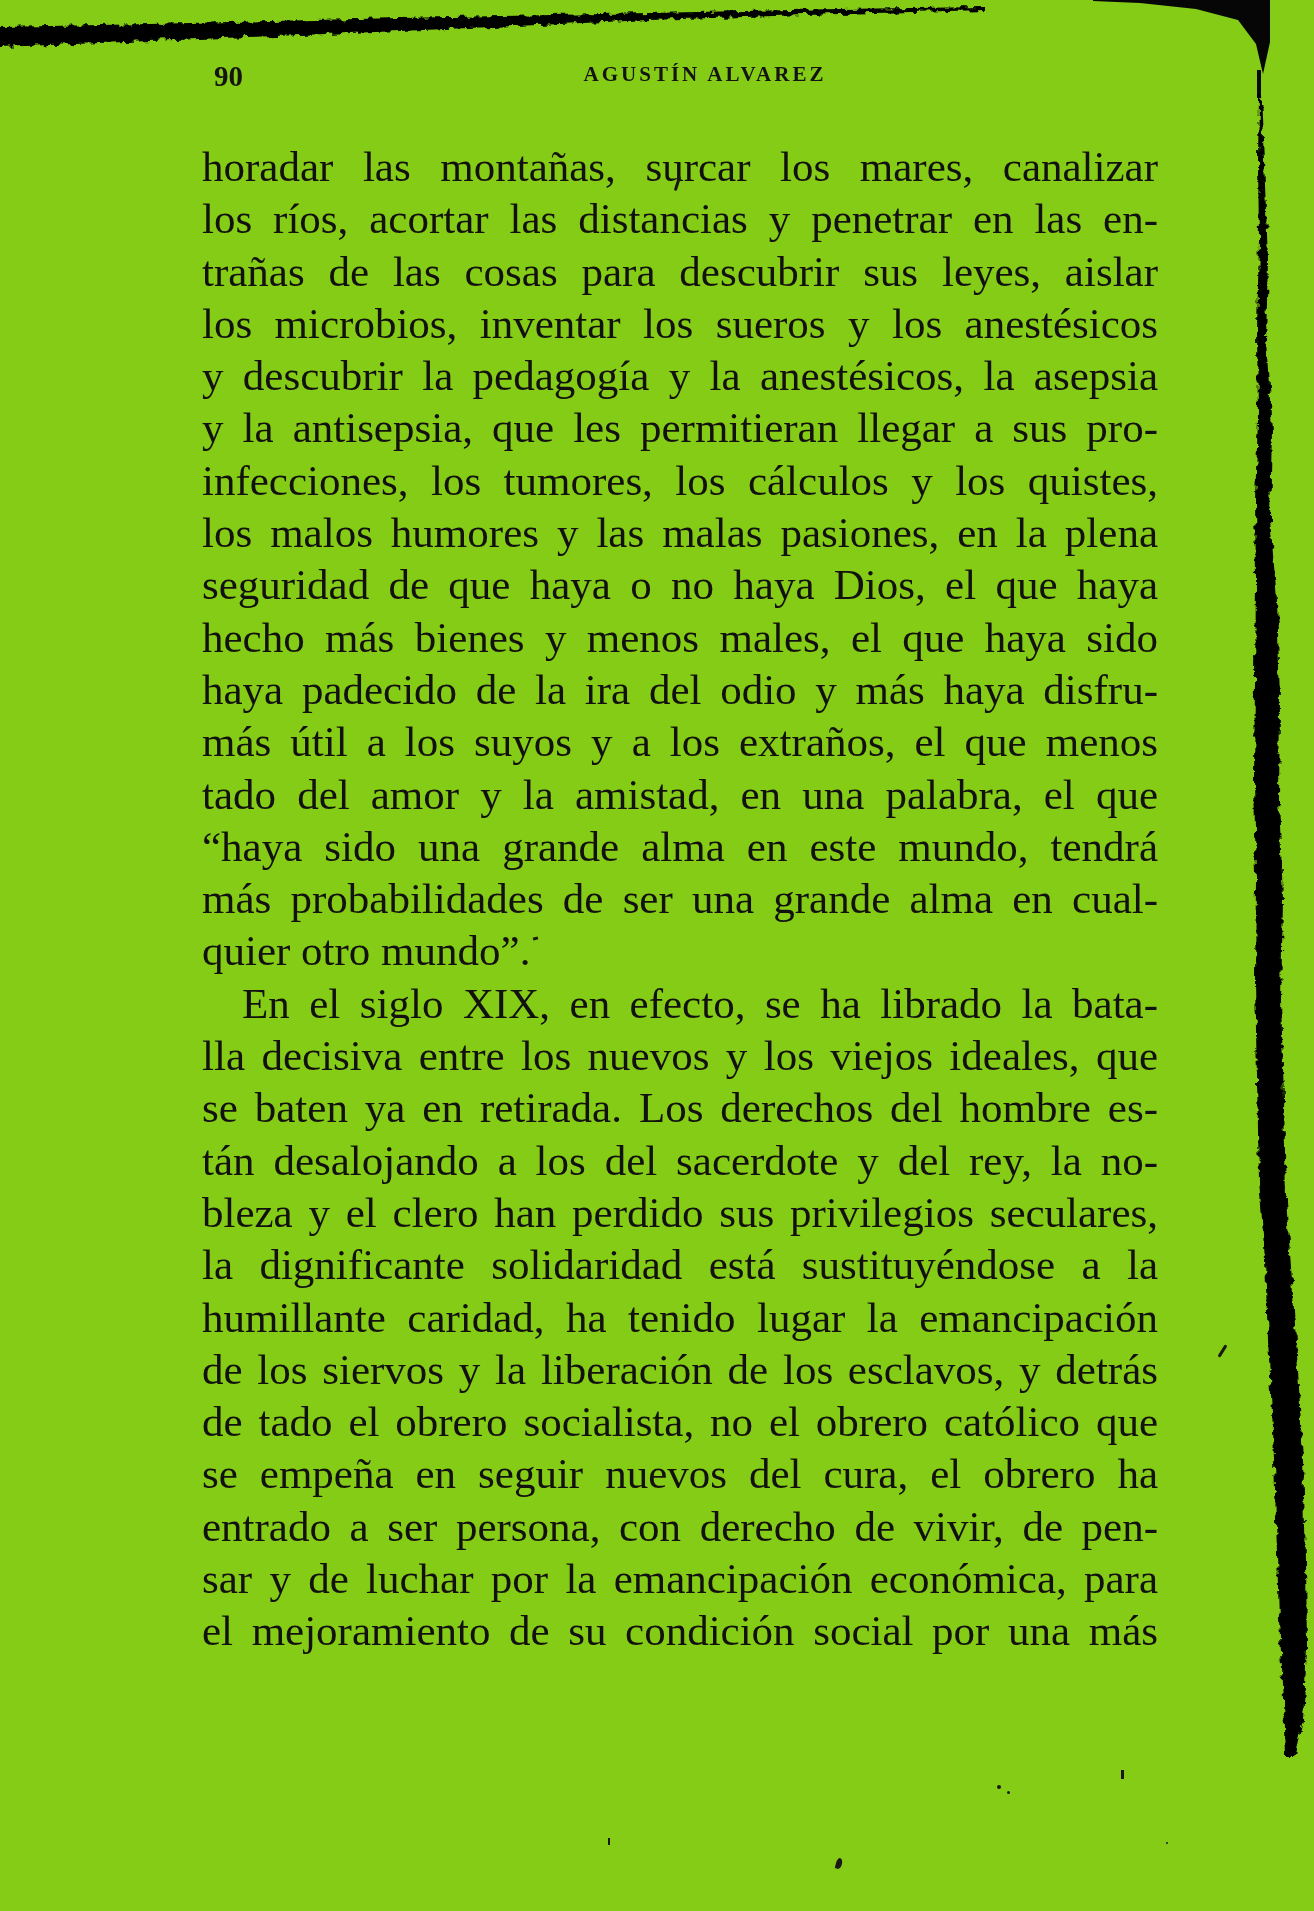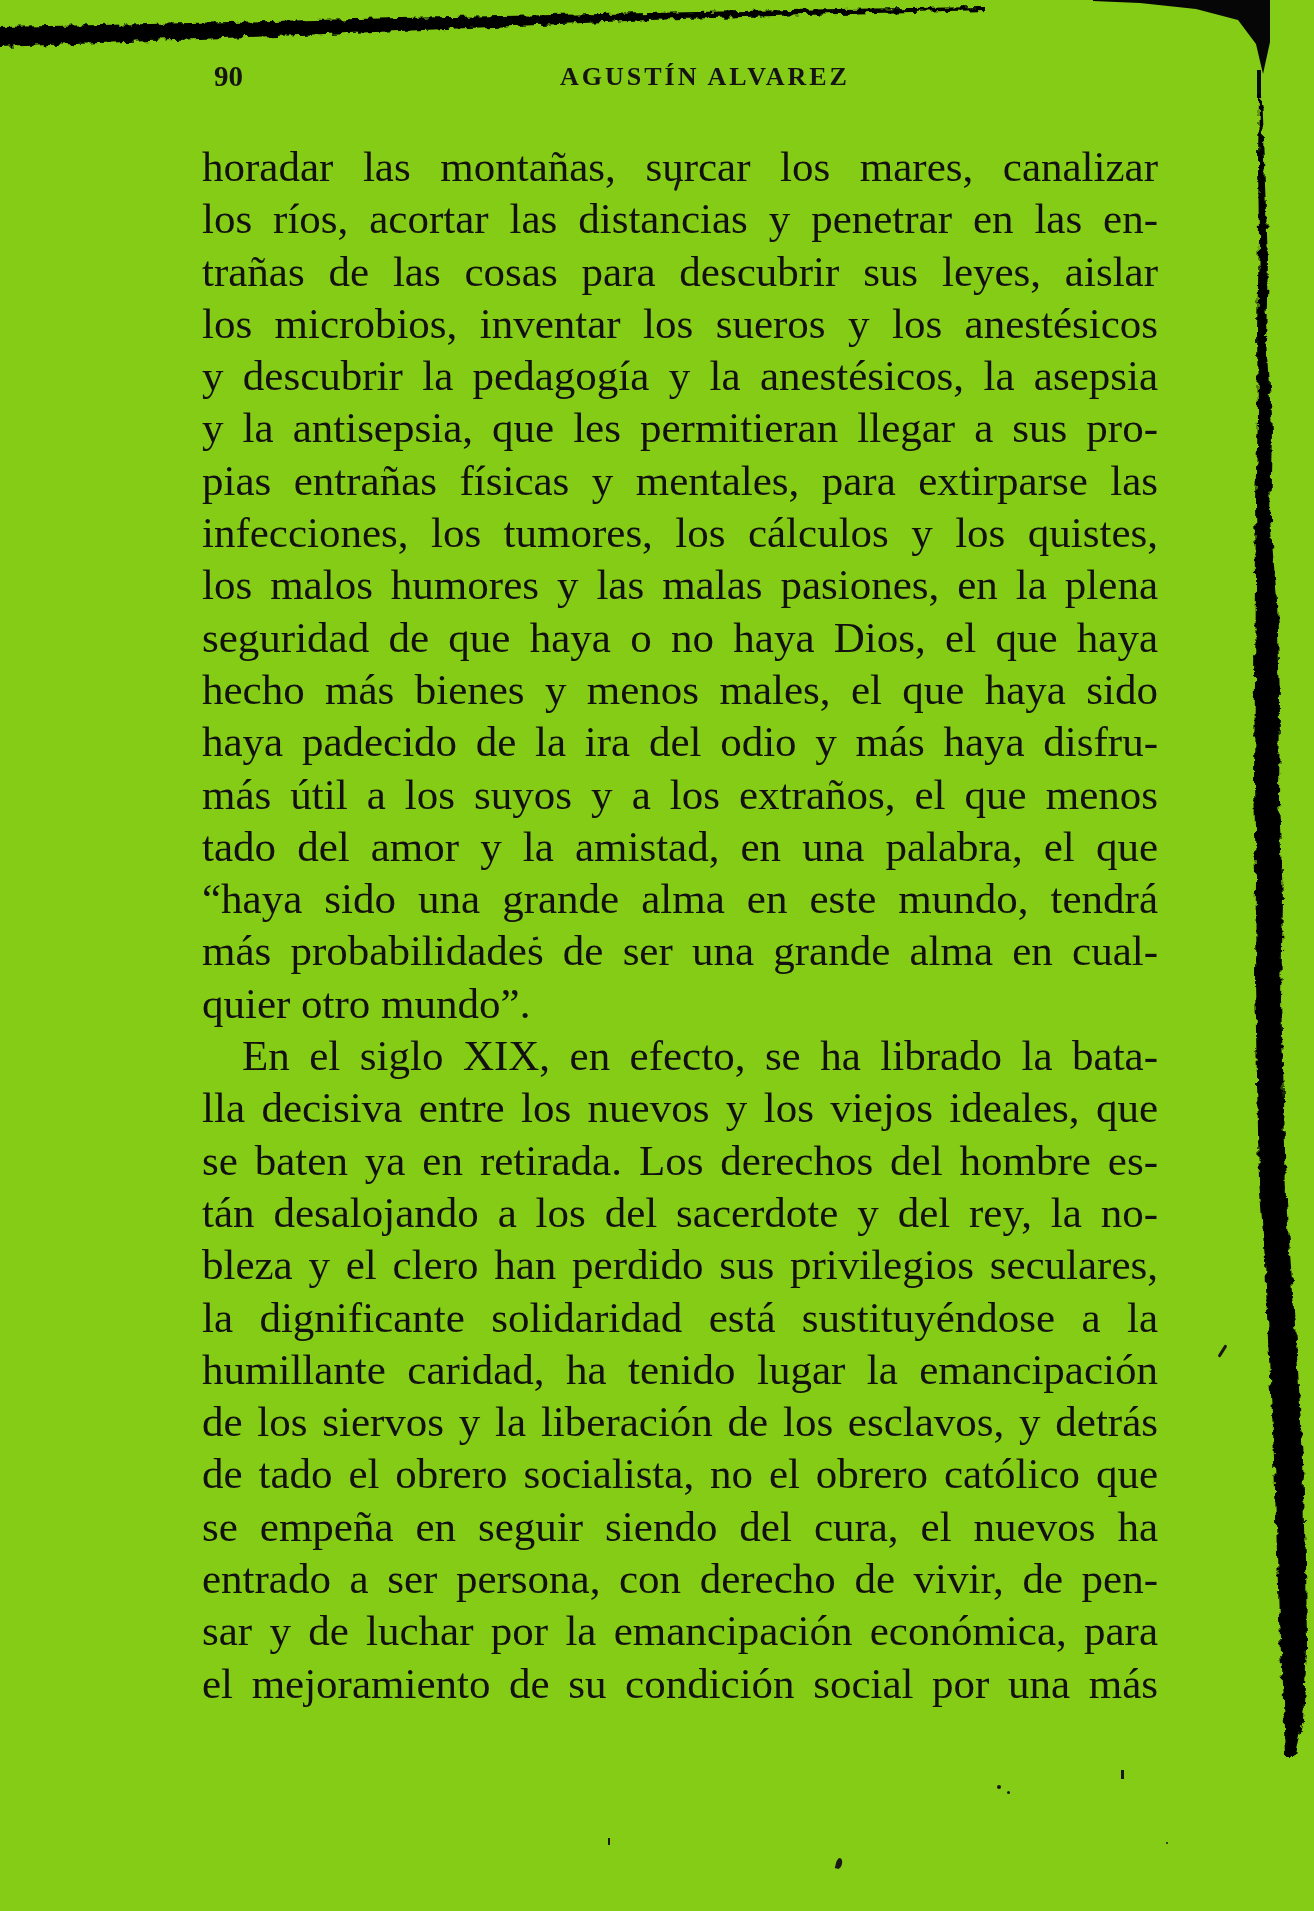--- a/index.html
+++ b/index.html
@@ -20,21 +20,21 @@
     font-size: 29px;
     font-weight: bold;
     color: #161412;
   }
   .head-title {
     position: absolute;
     left: 210px;
     top: 62px;
     width: 990px;
     text-align: center;
-    font-size: 26px;
+    font-size: 21px;
     font-weight: bold;
     letter-spacing: 3px;
     color: #161412;
     white-space: nowrap;
   }
   
   .body-text {
     position: absolute;
     left: 202px;
     top: 141px;
@@ -81,41 +81,40 @@
   <div class="page-num">90</div>
   <div class="head-title">AGUSTÍN ALVAREZ</div>
 
   <div class="body-text">
       <div class="line">horadar las montañas, surcar los mares, canalizar</div>
       <div class="line">los ríos, acortar las distancias y penetrar en las en-</div>
       <div class="line">trañas de las cosas para descubrir sus leyes, aislar</div>
       <div class="line">los microbios, inventar los sueros y los anestésicos</div>
       <div class="line">y descubrir la pedagogía y la anestésicos, la asepsia</div>
       <div class="line">y la antisepsia, que les permitieran llegar a sus pro-</div>
-      <div class="line">pias entrañas físicas y mentales, para extirparse las</div>
       <div class="line">infecciones, los tumores, los cálculos y los quistes,</div>
       <div class="line">los malos humores y las malas pasiones, en la plena</div>
       <div class="line">seguridad de que haya o no haya Dios, el que haya</div>
       <div class="line">hecho más bienes y menos males, el que haya sido</div>
       <div class="line">haya padecido de la ira del odio y más haya disfru-</div>
       <div class="line">más útil a los suyos y a los extraños, el que menos</div>
       <div class="line">tado del amor y la amistad, en una palabra, el que</div>
       <div class="line">“haya sido una grande alma en este mundo, tendrá</div>
       <div class="line">más probabilidades de ser una grande alma en cual-</div>
       <div class="line para-end">quier otro mundo”.</div>
       <div class="line indent">En el siglo XIX, en efecto, se ha librado la bata-</div>
       <div class="line">lla decisiva entre los nuevos y los viejos ideales, que</div>
       <div class="line">se baten ya en retirada. Los derechos del hombre es-</div>
       <div class="line">tán desalojando a los del sacerdote y del rey, la no-</div>
       <div class="line">bleza y el clero han perdido sus privilegios seculares,</div>
       <div class="line">la dignificante solidaridad está sustituyéndose a la</div>
       <div class="line">humillante caridad, ha tenido lugar la emancipación</div>
       <div class="line">de los siervos y la liberación de los esclavos, y detrás</div>
       <div class="line">de tado el obrero socialista, no el obrero católico que</div>
-      <div class="line">se empeña en seguir siendo del cura, el nuevos ha</div>
+      <div class="line">se empeña en seguir nuevos del cura, el obrero ha</div>
       <div class="line">entrado a ser persona, con derecho de vivir, de pen-</div>
       <div class="line">sar y de luchar por la emancipación económica, para</div>
       <div class="line">el mejoramiento de su condición social por una más</div>
     </div>
 
   <div>
     <div class="speck" style="left:676px; top:176px; width:3px; height:15px; transform:rotate(18deg); border-radius:2px;"></div>
     <div class="speck" style="left:533px; top:937px; width:5px; height:3px; transform:rotate(-15deg);"></div>
     <div class="speck" style="left:1221px; top:1344px; width:3px; height:14px; transform:rotate(32deg); border-radius:2px;"></div>
     <div class="speck" style="left:997px; top:1785px; width:4px; height:4px; border-radius:50%;"></div>

